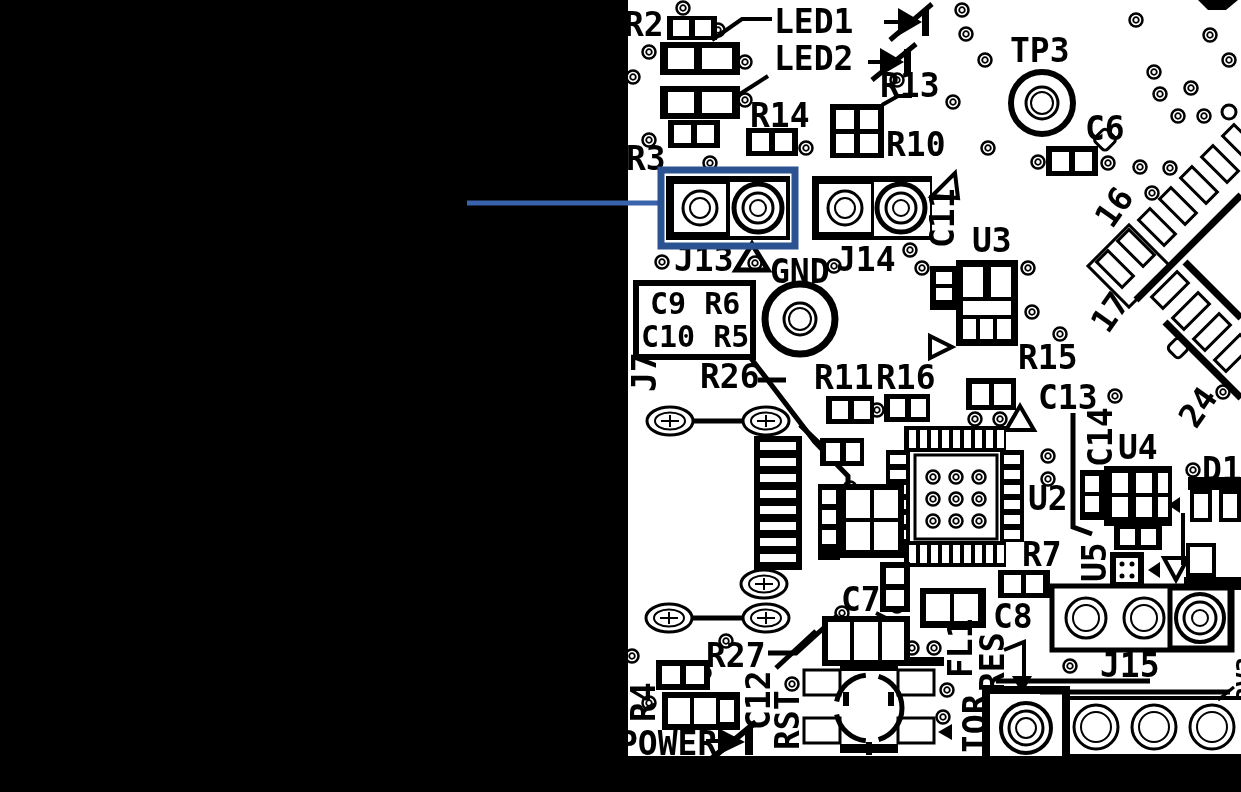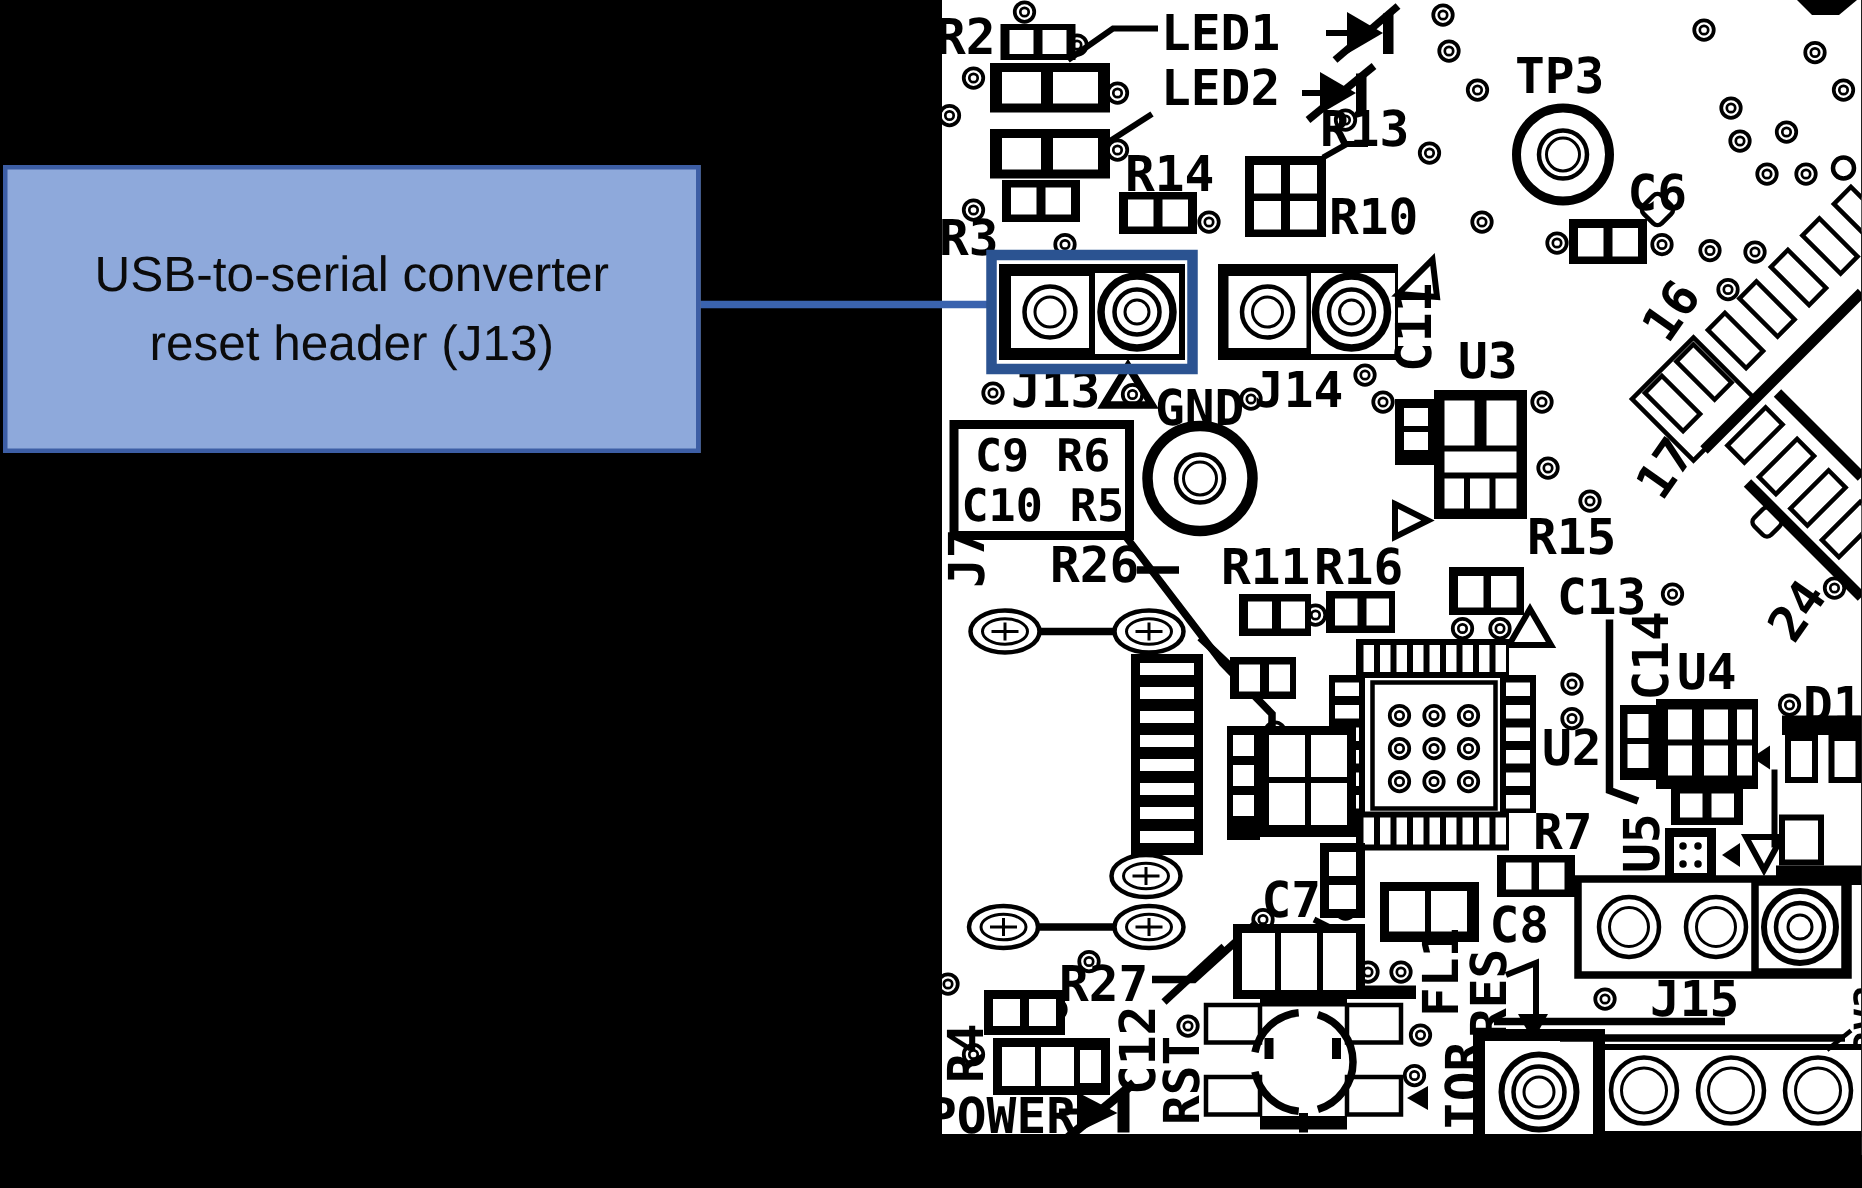--- a/index.html
+++ b/index.html
@@ -481,18 +481,14 @@
     <text transform="translate(1112,230) rotate(-55)">16</text>
     <text transform="translate(1108,335) rotate(-55)">17</text>
     <text transform="translate(1196,430) rotate(-55)">24</text>
     <text class="t25" transform="translate(1254,702) rotate(-90)">3V3</text>
   </g>
 
   <line x1="467" y1="203" x2="661" y2="203" stroke="var(--c-leader)" stroke-width="5"></line>
   <rect x="661" y="170" width="134" height="76" fill="none" stroke="var(--c-highlight)" stroke-width="7"></rect>
 </svg>
 
-<div class="callout">
-  <span>USB-to-serial converter</span>
-  <span>reset header (J13)</span>
+
 </div>
 
-</div>
-
 </body></html>

